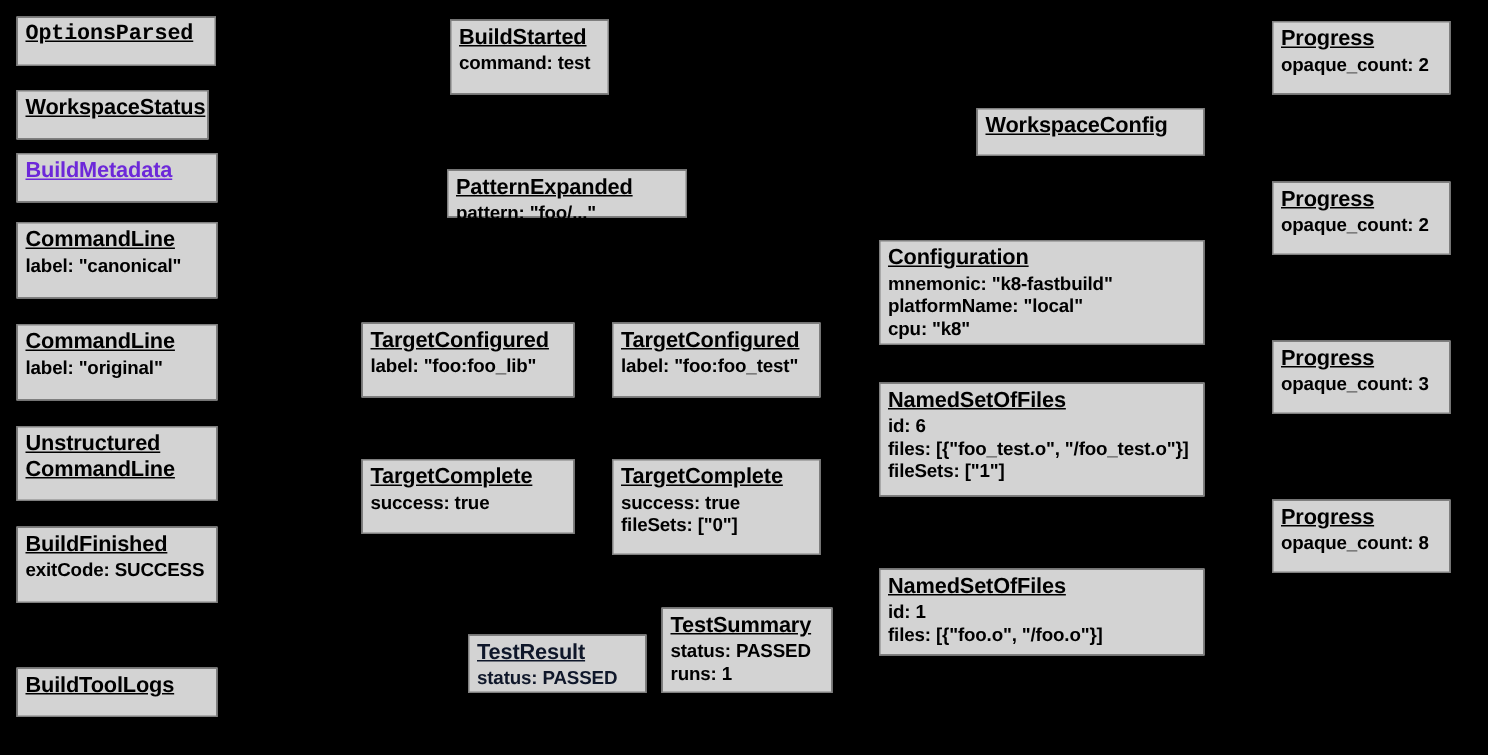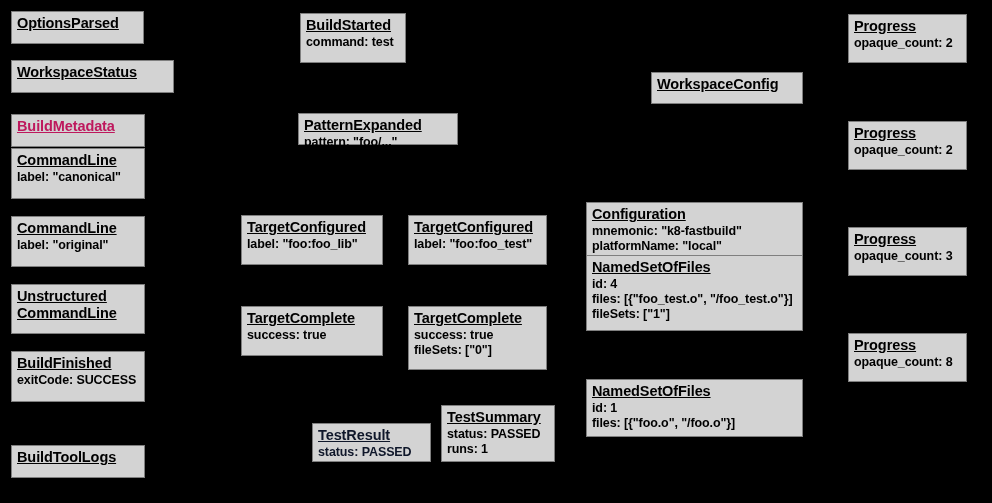--- a/index.html
+++ b/index.html
@@ -43,27 +43,27 @@
   }
   .node-fields {
     display: block;
     margin-top: 1px;
   }
 </style>
 </head>
 <body>
 
 <div id="canvas">
-    <div class="node" style="left: 11px; top: 11px; width: 133px; height: 33px; background: rgb(211, 211, 211); border-color: rgb(127, 127, 127); color: rgb(0, 0, 0);">
+    <div class="node" style="left: 11px; top: 11px; width: 133px; height: 33px; background: rgb(211, 211, 211); border-color: rgb(127, 127, 127); color: rgb(0, 0, 0); font-family: Liberation Mono, monospace;">
       <span class="node-title">OptionsParsed</span>
     </div>
-    <div class="node" style="left: 11px; top: 60px; width: 163px; height: 33px; background: rgb(211, 211, 211); border-color: rgb(127, 127, 127); color: rgb(0, 0, 0);">
+    <div class="node" style="left: 11px; top: 60px; width: 128px; height: 33px; background: rgb(211, 211, 211); border-color: rgb(127, 127, 127); color: rgb(0, 0, 0);">
       <span class="node-title">WorkspaceStatus</span>
     </div>
-    <div class="node" style="left: 11px; top: 102px; width: 134px; height: 33px; background: rgb(211, 211, 211); border-color: rgb(127, 127, 127); color: #be185d; margin-top: 12px;">
+    <div class="node" style="left: 11px; top: 102px; width: 134px; height: 33px; background: rgb(211, 211, 211); border-color: rgb(127, 127, 127); color: #6d28d9;">
       <span class="node-title">BuildMetadata</span>
     </div>
     <div class="node" style="left: 11px; top: 148px; width: 134px; height: 51px; background: rgb(211, 211, 211); border-color: rgb(127, 127, 127); color: rgb(0, 0, 0);">
       <span class="node-title">CommandLine</span>
       <span class="node-fields">
         <span class="node-field">label: "canonical"</span>
       </span>
     </div>
     <div class="node" style="left: 11px; top: 216px; width: 134px; height: 51px; background: rgb(211, 211, 211); border-color: rgb(127, 127, 127); color: rgb(0, 0, 0);">
       <span class="node-title">CommandLine</span>
@@ -130,32 +130,32 @@
     <div class="node" style="left: 441px; top: 405px; width: 114px; height: 57px; background: rgb(211, 211, 211); border-color: rgb(127, 127, 127); color: rgb(0, 0, 0);">
       <span class="node-title">TestSummary</span>
       <span class="node-fields">
         <span class="node-field">status: PASSED</span>
         <span class="node-field">runs: 1</span>
       </span>
     </div>
     <div class="node" style="left: 651px; top: 72px; width: 152px; height: 32px; background: rgb(211, 211, 211); border-color: rgb(127, 127, 127); color: rgb(0, 0, 0);">
       <span class="node-title">WorkspaceConfig</span>
     </div>
-    <div class="node" style="left: 586px; top: 160px; width: 217px; height: 70px; background: rgb(211, 211, 211); border-color: rgb(127, 127, 127); color: rgb(0, 0, 0); margin-top: 42px;">
+    <div class="node" style="left: 586px; top: 160px; width: 217px; height: 70px; background: rgb(211, 211, 211); border-color: rgb(127, 127, 127); color: rgb(0, 0, 0);">
       <span class="node-title">Configuration</span>
       <span class="node-fields">
         <span class="node-field">mnemonic: "k8-fastbuild"</span>
         <span class="node-field">platformName: "local"</span>
         <span class="node-field">cpu: "k8"</span>
       </span>
     </div>
     <div class="node" style="left: 586px; top: 255px; width: 217px; height: 76px; background: rgb(211, 211, 211); border-color: rgb(127, 127, 127); color: rgb(0, 0, 0);">
       <span class="node-title">NamedSetOfFiles</span>
       <span class="node-fields">
-        <span class="node-field">id: 4</span>
+        <span class="node-field">id: 6</span>
         <span class="node-field">files: [{"foo_test.o", "/foo_test.o"}]</span>
         <span class="node-field">fileSets: ["1"]</span>
       </span>
     </div>
     <div class="node" style="left: 586px; top: 379px; width: 217px; height: 58px; background: rgb(211, 211, 211); border-color: rgb(127, 127, 127); color: rgb(0, 0, 0);">
       <span class="node-title">NamedSetOfFiles</span>
       <span class="node-fields">
         <span class="node-field">id: 1</span>
         <span class="node-field">files: [{"foo.o", "/foo.o"}]</span>
       </span>

